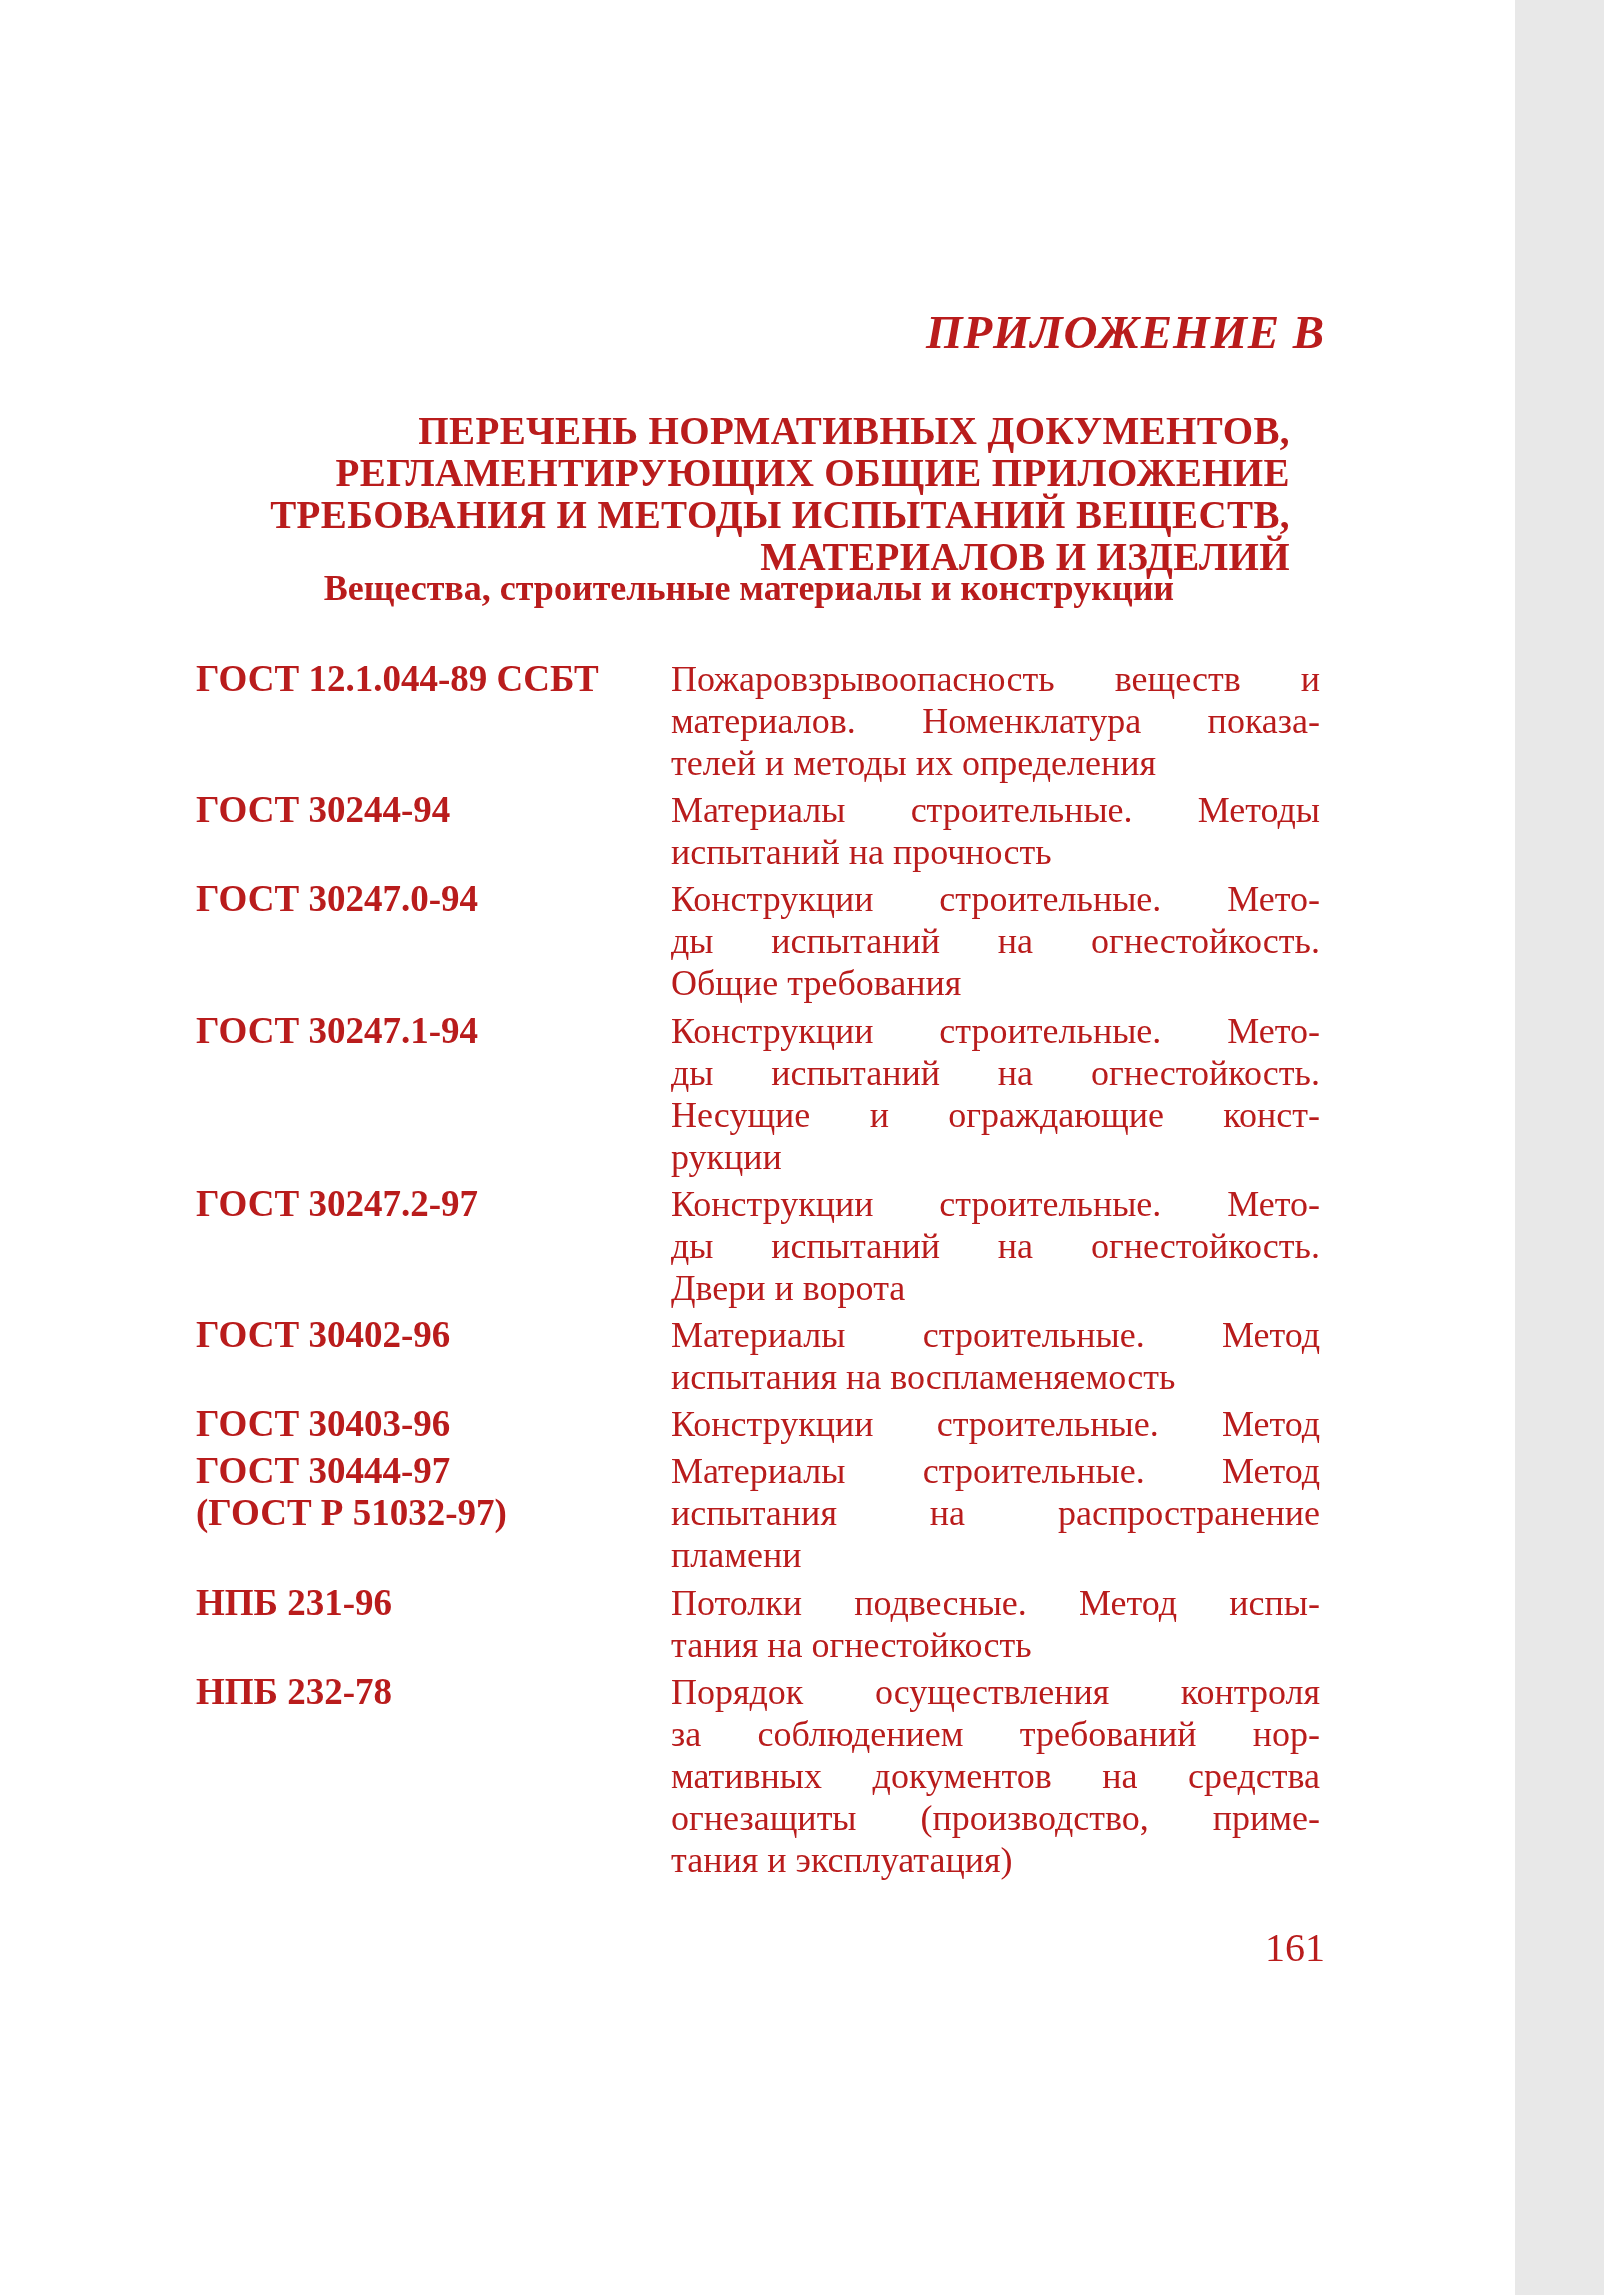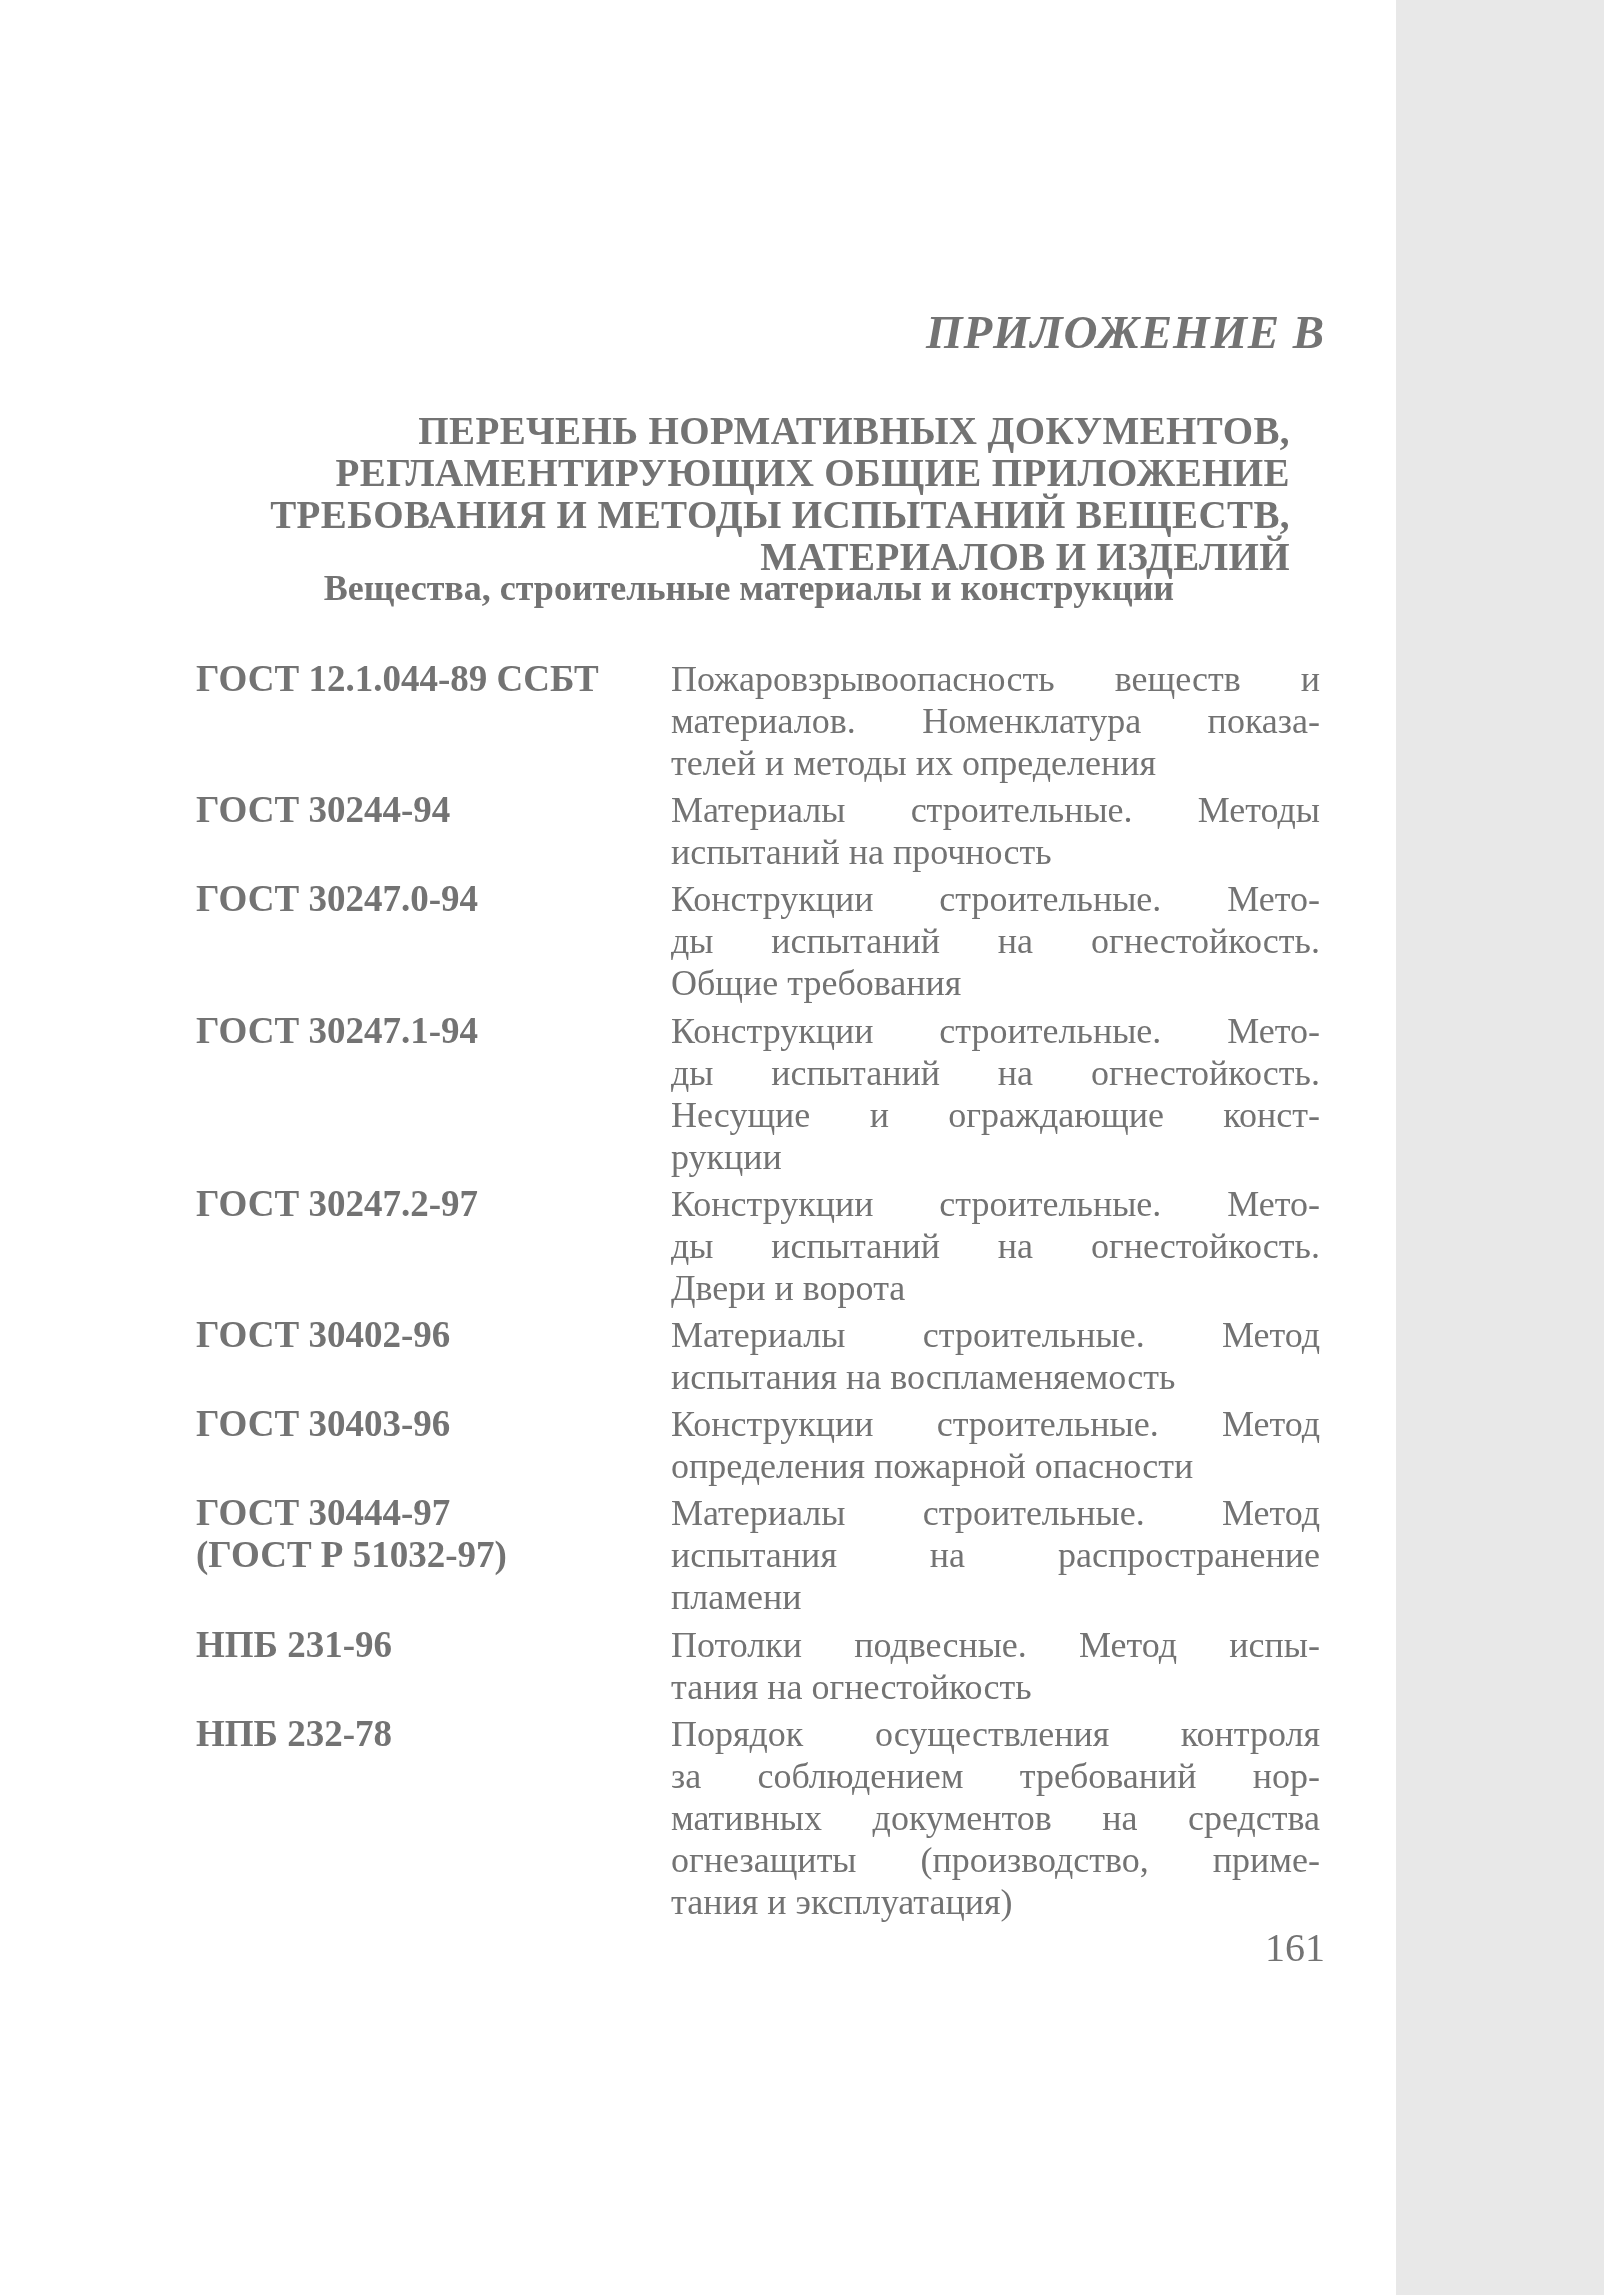--- a/index.html
+++ b/index.html
@@ -2,27 +2,26 @@
 <html style="font-size:14px"><head>
 <meta charset="utf-8">
 <style>
   html, body {
     margin: 0;
     padding: 0;
     background: #e8e8e8;
   }
   .page {
     position: relative;
-    width: 1368px;
+    width: 1515px;
     height: 2295px;
     background: #ffffff;
     font-family: "Liberation Serif", "DejaVu Serif", serif;
-    color: #737373;
+    color: #b91c1c;
     overflow: hidden;
-    padding-left: 28px;
   }
   .appendix-title {
     position: absolute;
     left: 208px;
     top: 305px;
     width: 1117px;
     text-align: right;
     font-size: 47px;
     font-weight: bold;
     font-style: italic;
@@ -161,21 +160,20 @@
           <div class="dline j">Материалы строительные. Метод</div>
           <div class="dline">испытания на воспламеняемость</div>
         </div>
       </div>
       <div class="row">
         <div class="code">
           <div>ГОСТ 30403-96</div>
         </div>
         <div class="desc">
           <div class="dline j">Конструкции строительные. Метод</div>
-          <div class="dline">определения пожарной опасности</div>
         </div>
       </div>
       <div class="row">
         <div class="code">
           <div>ГОСТ 30444-97</div>
           <div>(ГОСТ Р 51032-97)</div>
         </div>
         <div class="desc">
           <div class="dline j">Материалы строительные. Метод</div>
           <div class="dline j">испытания на распространение</div>

